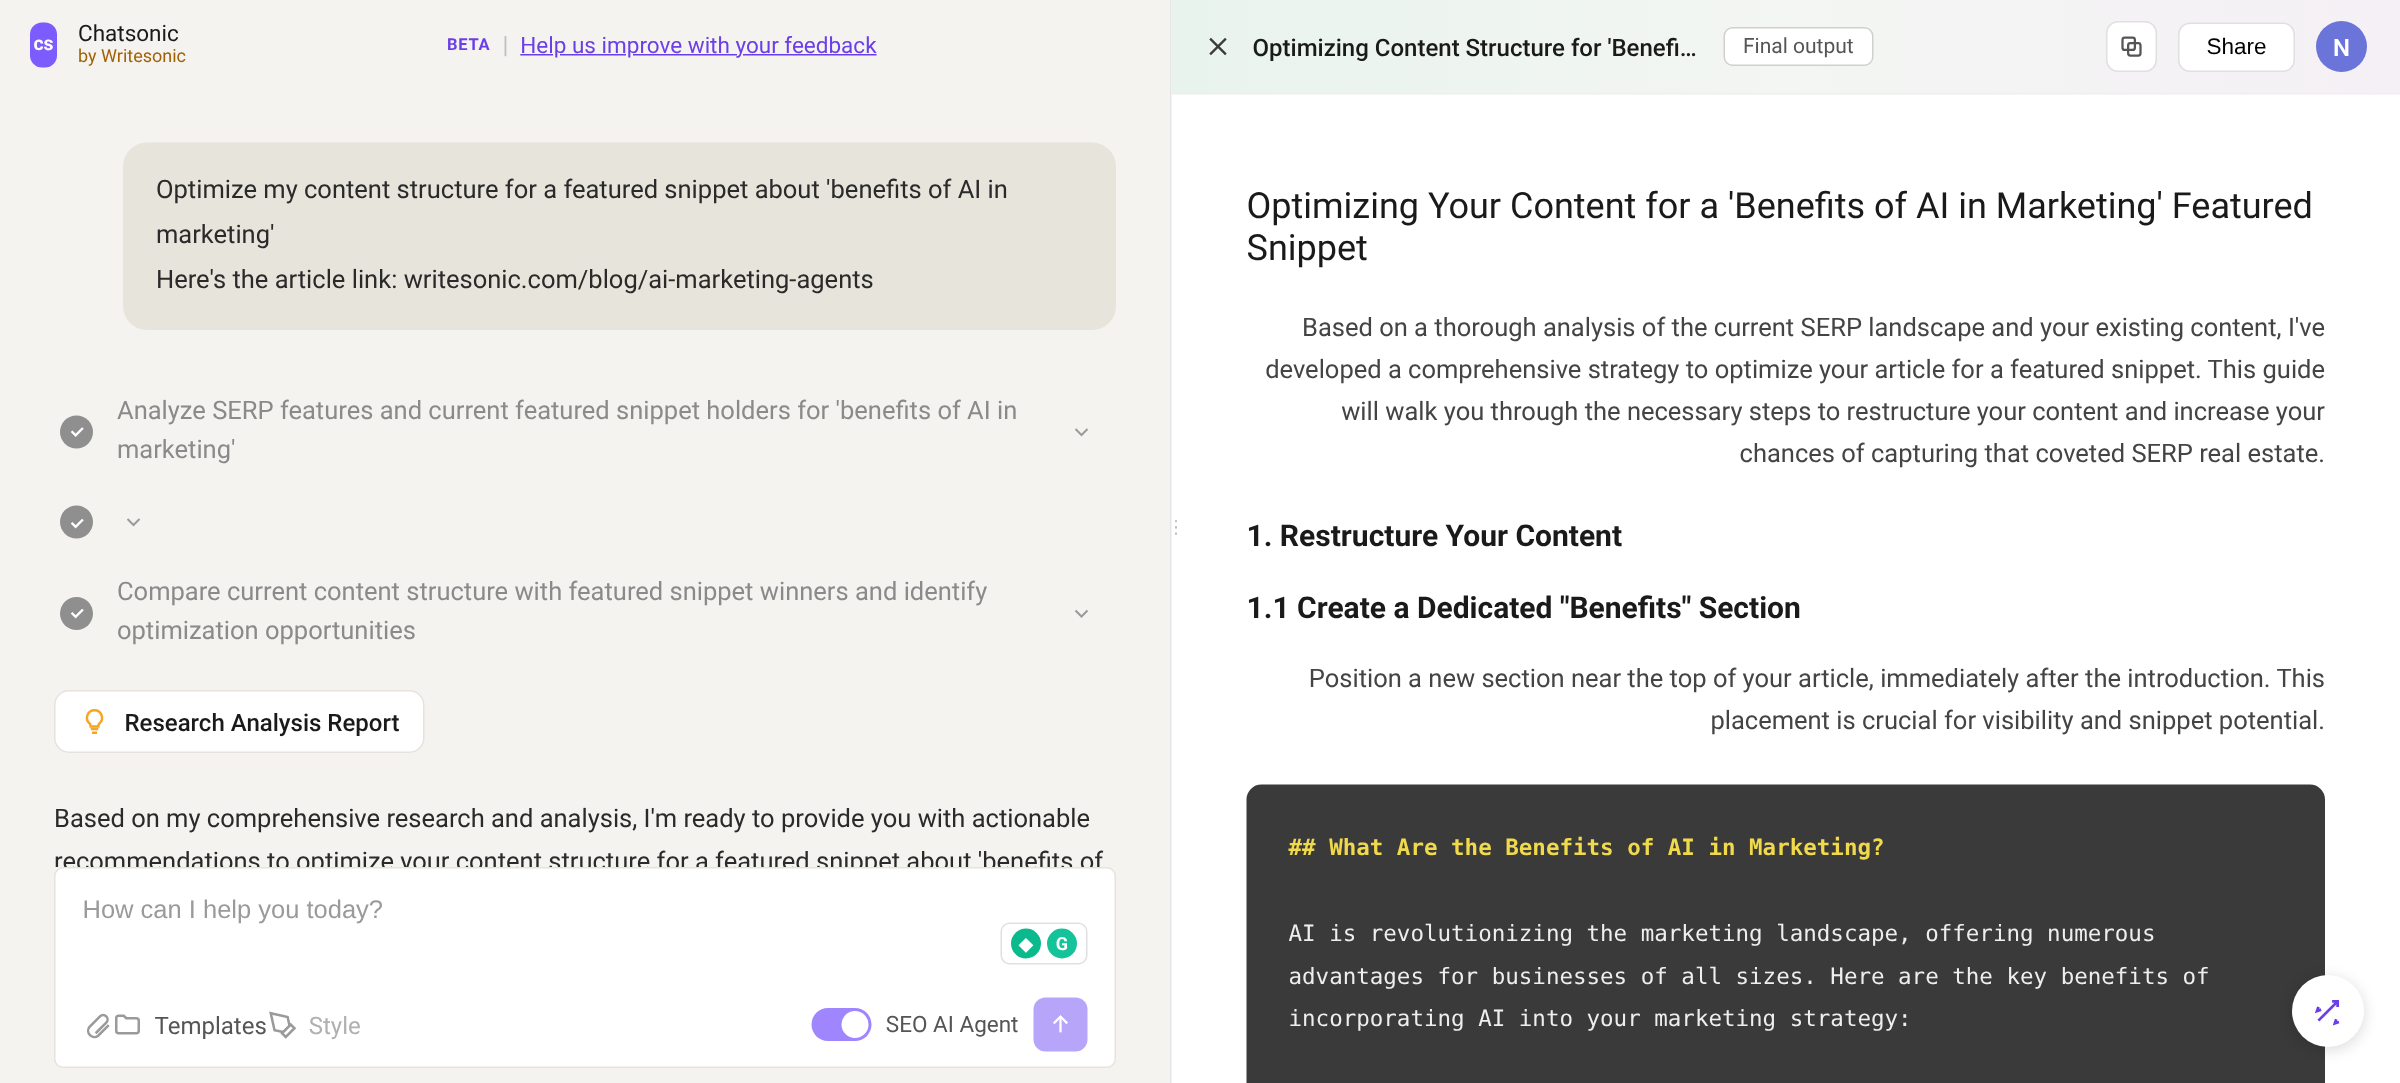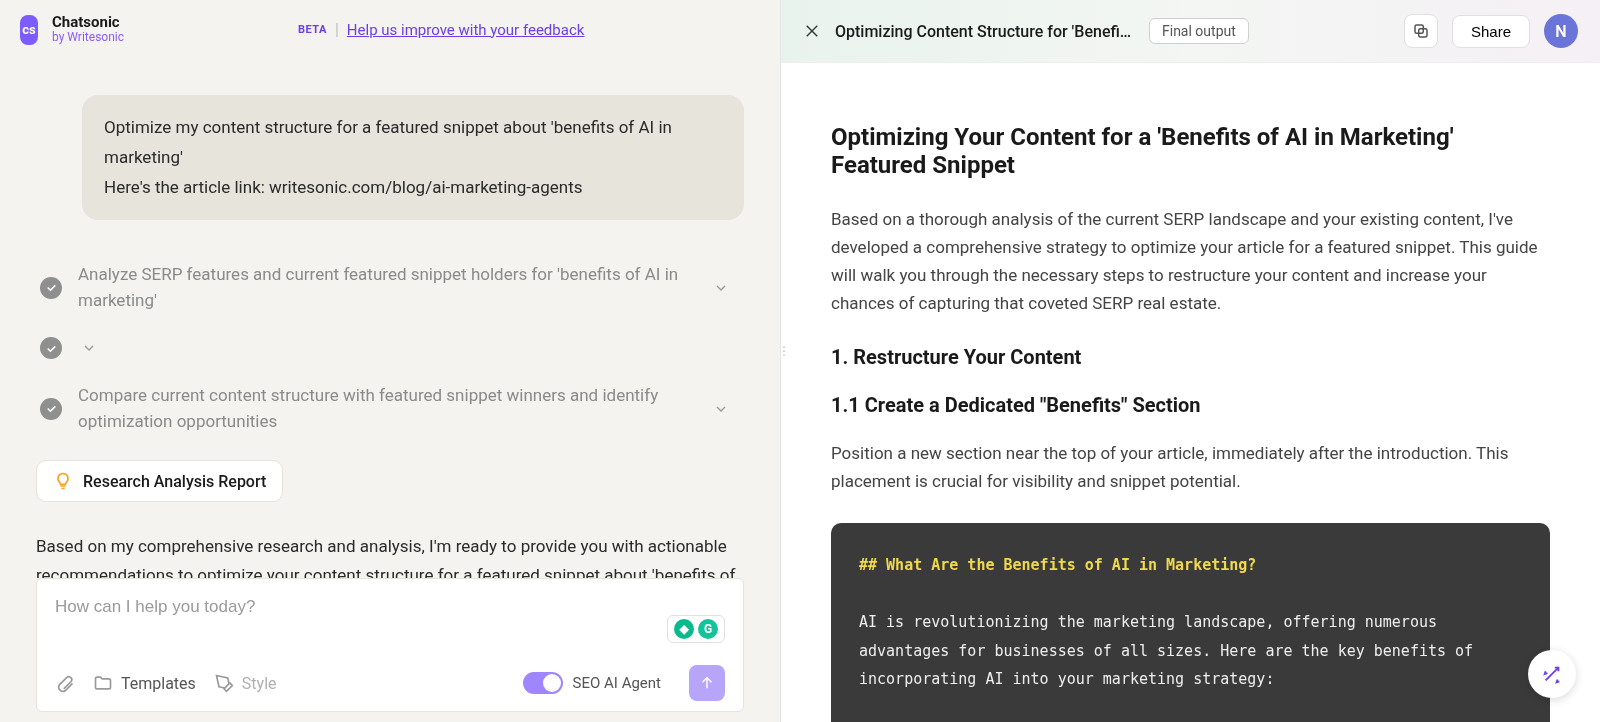--- a/index.html
+++ b/index.html
@@ -43,22 +43,22 @@
     border-radius: 8px;
     background: #7c5cff;
     color: #fff;
     font-weight: 700;
     font-size: 13px;
     display: flex;
     align-items: center;
     justify-content: center;
   }
   .brand-block { line-height: 1.15; }
-  .brand-name { font-weight: 700; font-size: 15px; }
-  .brand-sub { font-size: 12px; color: #8b5cf6; }
+  .brand-name { font-weight: 400; font-size: 15px; }
+  .brand-sub { font-size: 12px; color: #a16207; }
   .beta-chip {
     font-size: 11px;
     font-weight: 700;
     color: #6b3fe8;
     letter-spacing: 0.5px;
     margin-left: auto;
     margin-right: 8px;
   }
   .bar-sep { color: #c0c0c0; margin-right: 8px; }
   .feedback-link {
@@ -177,21 +177,20 @@
   .ext-dot {
     width: 20px; height: 20px; border-radius: 50%;
     display:flex; align-items:center; justify-content:center;
     font-size: 12px; font-weight:700; color:#fff;
   }
   .ext-dot.green{background:#0aba8c;}
   .ext-dot.green2{background:#15c39a;}
   .composer-bottom {
     display: flex;
     align-items: center;
-    gap: 18px;
     margin-top: 48px;
   }
   .comp-icon { color:#9a9a9a; display:flex; align-items:center; }
   .comp-icon svg{ width:20px; height:20px; stroke:currentColor; stroke-width:2; fill:none;}
   .templates-btn { display:flex; align-items:center; gap:8px; color:#555; font-size:16px; cursor:pointer;}
   .style-btn { display:flex; align-items:center; gap:8px; color:#b0b0b0; font-size:16px; cursor:pointer;}
   .composer-bottom .spacer { flex:1;}
   .toggle-wrap{display:flex; align-items:center; gap:10px; color:#555; font-size:15px;}
   .toggle {
     width: 40px; height: 22px; background:#9f86ff; border-radius:20px; position:relative;
@@ -234,22 +233,22 @@
   .avatar-n{
     width:34px;height:34px;border-radius:50%; background:#6b74d8; color:#fff;
     display:flex;align-items:center;justify-content:center; font-weight:600;
   }
 
   
   .doc-body{
     padding: 60px 50px 20px 50px;
     overflow: hidden;
   }
-  .doc-h1{ font-size:24px; font-weight:700; margin-bottom:26px;}
-  .doc-p{ font-size:17px; line-height:1.65; color:#444; margin-bottom:28px;}
+  .doc-h1{ font-size:24px; font-weight:400; margin-bottom:26px;}
+  .doc-p{ font-size:17px; line-height:1.65; color:#444; margin-bottom:28px;text-align:right;}
   .doc-h2{ font-size:20px; font-weight:700; margin-bottom:24px;}
   .doc-h3{ font-size:20px; font-weight:700; margin-bottom:22px;}
   .code-block{
     background:#3a3a3a; color:#eee; border-radius:10px;
     padding:28px 28px;
     font-family: ui-monospace, Menlo, Consolas, monospace;
     font-size:15px; line-height:1.9;
     margin-top:20px;
     white-space: pre-wrap;
   }

